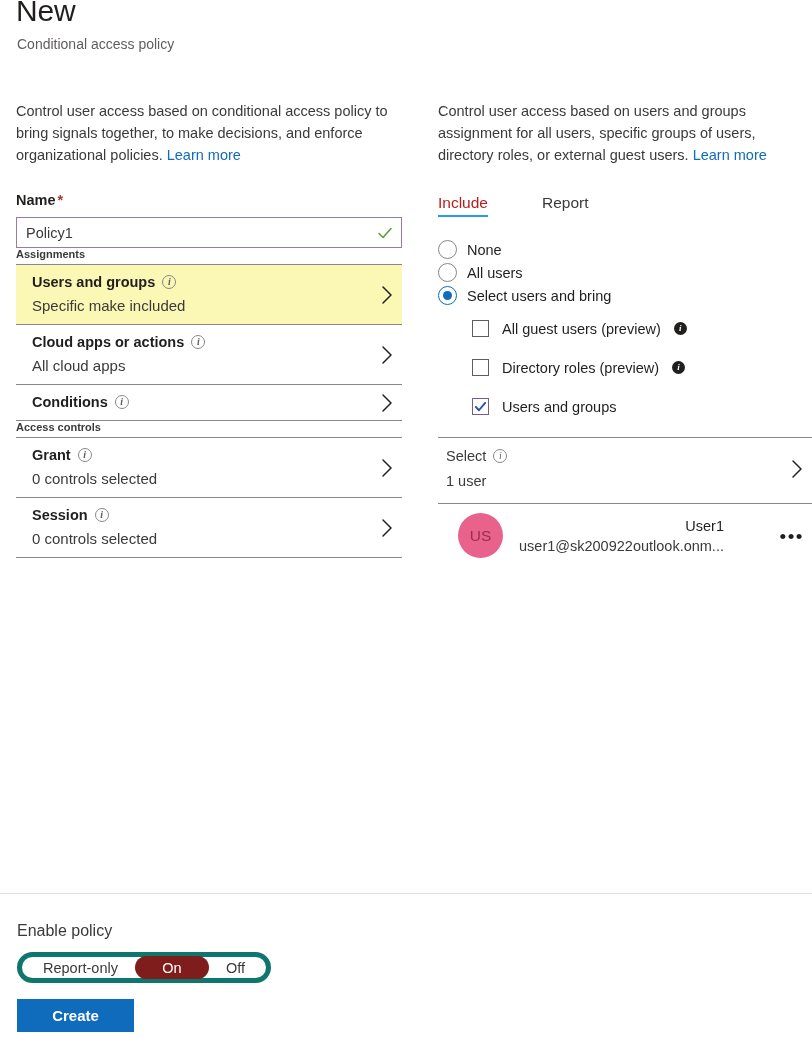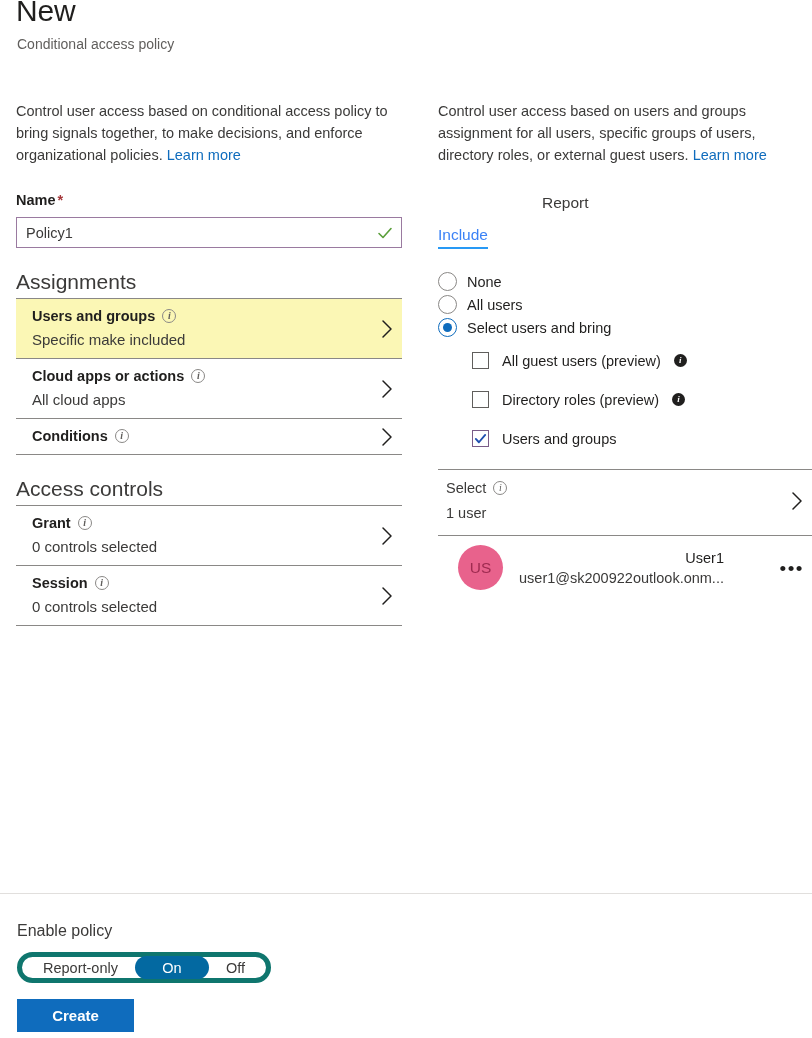--- a/index.html
+++ b/index.html
@@ -49,22 +49,22 @@
     font-size: 14.5px; color: #3b3a39;
     padding: 0 30px 0 9px; width: 100%; height: 100%;
   }
   .check-ok {
     position: absolute; right: 8px; top: 50%; transform: translateY(-50%);
     width: 16px; height: 16px;
   }
 
   
   .section-head {
-    font-size: 21px; color: #3b3a39; font-weight: 400;
-    margin-top: 22px; margin-bottom: 4px;
+    font-size: 11px; color: #3b3a39; font-weight: 700;
+    margin-bottom: 4px;
   }
   .hr { height: 1px; background: #8a8886; width: 100%; }
 
   
   .srow {
     position: relative; display: block; width: 100%;
     padding: 9px 34px 10px 16px; cursor: pointer;
     background: transparent;
   }
   .srow.highlight { background: #fbf7b5; }
@@ -93,21 +93,21 @@
     font-family: "Liberation Serif", serif; line-height: 1;
     flex: 0 0 auto;
   }
 
   
   .tabs { display: flex; gap: 54px; margin-top: 28px; }
   .tab {
     font-size: 15.5px; color: #3b3a39; padding-bottom: 5px;
     cursor: pointer; position: relative;
   }
-  .tab.active { color: #3b82f6; margin-top: 32px; }
+  .tab.active { color: #b91c1c; }
   .tab.active::after {
     content: ""; position: absolute; left: 0; right: 0; bottom: 0;
     height: 2px; background: #2899f5;
   }
 
   
   .radios { margin-top: 21px; }
   .radio-row {
     display: flex; align-items: center; gap: 10px;
     padding: 2px 0; cursor: pointer;
@@ -176,21 +176,21 @@
   .seg {
     margin-top: 12px; display: inline-flex; align-items: center;
     height: 31px; border: 5px solid #0f766e; border-radius: 16px;
     background: #fff; padding: 0 4px; gap: 0;
   }
   .seg-item {
     height: 23px; padding: 0 17px; border-radius: 12px;
     display: inline-flex; align-items: center; justify-content: center;
     font-size: 14.5px; color: #3b3a39; cursor: pointer;
   }
-  .seg-item.active { background: #0369a1; color: #ffffff; min-width: 74px; }
+  .seg-item.active { background: #7f1d1d; color: #ffffff; min-width: 74px; }
   .create-btn {
     margin-top: 16px; height: 33px; min-width: 117px; padding: 0 18px;
     background: #0f6cbd; color: #fff; border: none; cursor: pointer;
     font-family: "Liberation Sans", sans-serif;
     font-size: 15px; font-weight: 700; display: inline-flex;
     align-items: center; justify-content: center;
   }
 </style>
 </head>
 <body>

